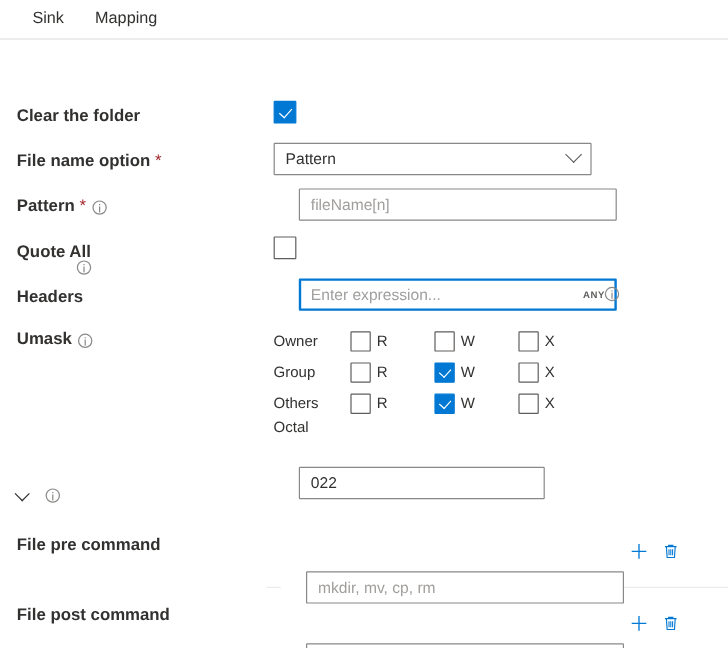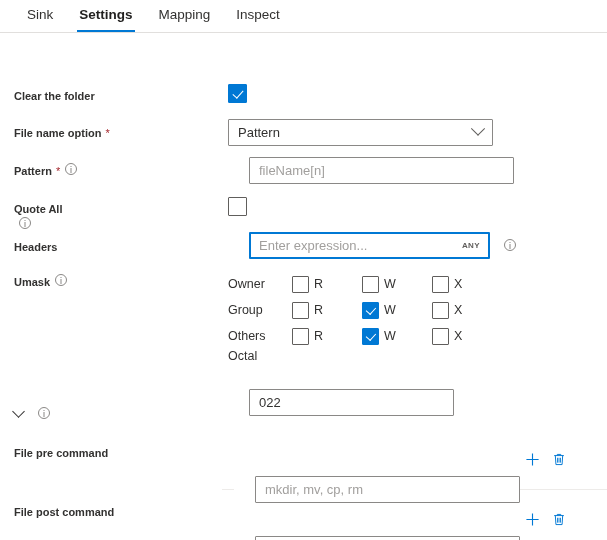--- a/index.html
+++ b/index.html
@@ -57,26 +57,26 @@
     background: #0078d4;
   }
 
   
   .form {
     position: relative;
   }
   .label {
     position: absolute;
     left: 14px;
-    font-size: 11px;
+    font-size: 14px;
     font-weight: bold;
     color: #323130;
     white-space: nowrap;
     display: flex;
-    align-items: flex-start;
+    align-items: flex-end;
     line-height: 16px;
   }
   .req {
     color: #a4262c;
     font-weight: normal;
     margin-left: 4px;
   }
 
   
   .info-icon {
@@ -283,23 +283,21 @@
     position: absolute;
     height: 1px;
     background: #edebe9;
   }
 </style>
 </head>
 <body>
 
 <div class="tabbar">
   <div class="tab">Sink</div>
-  <div class="tab active">Settings</div>
   <div class="tab">Mapping</div>
-  <div class="tab">Inspect</div>
   <div class="tabbar-underline"></div>
 </div>
 
 <div class="form">
 
   <div class="label" style="top:56px;">
     <span>Clear the folder</span>
   </div>
   <div class="cb checked" style="position:absolute;left:228px;top:52px;"></div>
 
@@ -323,21 +321,21 @@
 
   <div class="label" style="top:169px;flex-direction:column;">
     <span>Quote All</span>
     <span class="info-icon"></span>
   </div>
   <div class="cb" style="position:absolute;left:228px;top:165px;"></div>
 
   <div class="label" style="top:207px;">
     <span>Headers</span>
   </div>
-  <div class="input placeholder focused" style="position:absolute;left:228px;top:200px;width:241px;">
+  <div class="input placeholder focused" style="position:absolute;left:228px;top:200px;width:265px;">
     <span>Enter expression...</span>
     <span class="anybadge">ANY</span>
   </div>
   <span class="info-icon" style="position:absolute;left:499px;top:207px;"></span>
 
   <div class="label" style="top:242px;">
     <span>Umask</span>
     <span class="info-icon"></span>
   </div>
 

